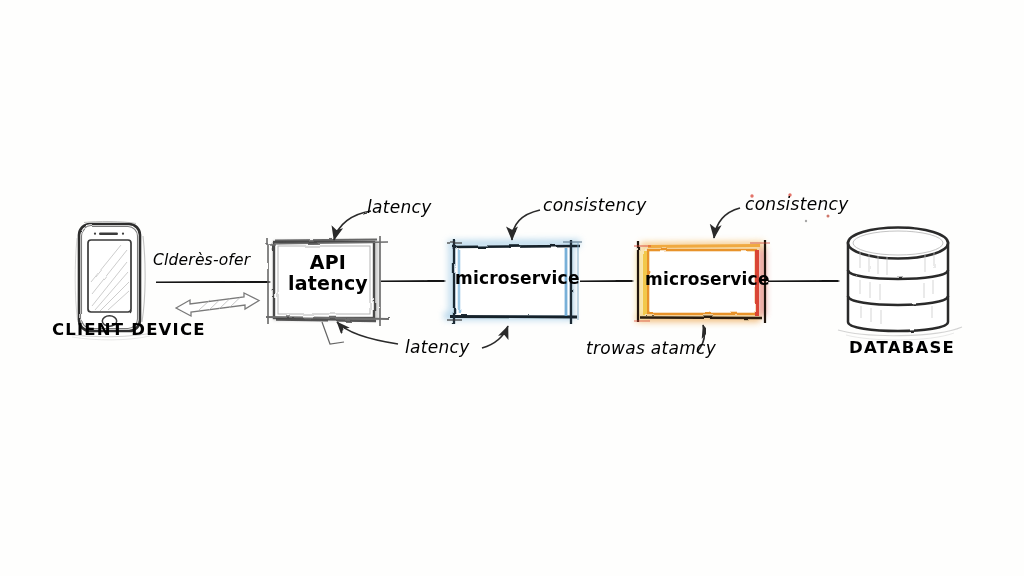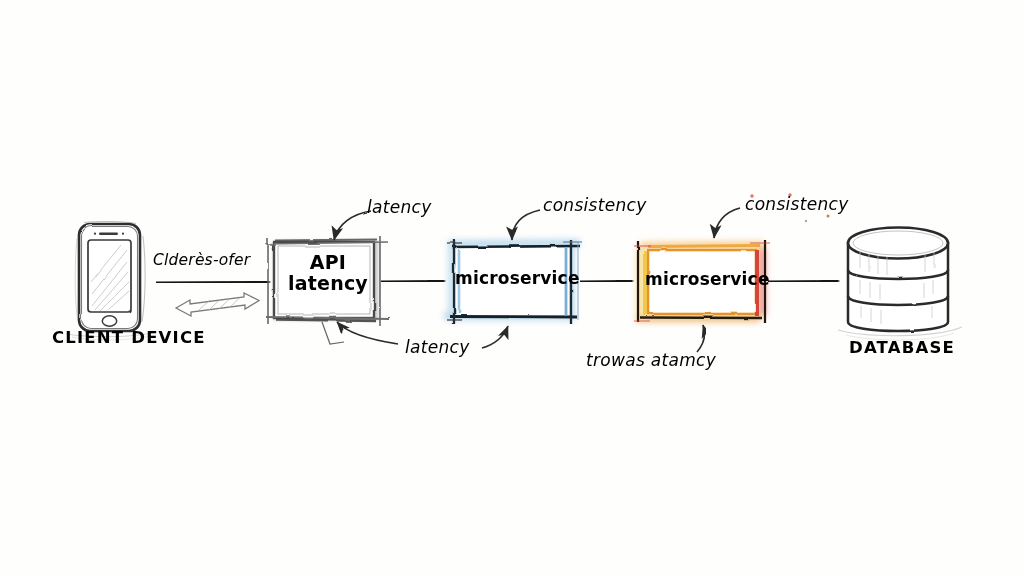--- a/index.html
+++ b/index.html
@@ -295,21 +295,21 @@
     </g>
 
     <g opacity="0.75">
       <circle cx="752" cy="196" r="1.7" fill="#d94436"></circle>
       <circle cx="790" cy="195" r="1.7" fill="#d94436"></circle>
       <circle cx="828" cy="216" r="1.5" fill="#c04a3a"></circle>
       <circle cx="806" cy="221" r="1.2" fill="#8a8a8a"></circle>
     </g>
   </svg>
 
-  <div class="lbl caption" style="left:52px; top:328px;">CLIENT DEVICE</div>
+  <div class="lbl caption" style="left:52px; top:320px;">CLIENT DEVICE</div>
 
   <div class="lbl caption" style="left:849px; top:338px;text-align:center;">DATABASE</div>
 
   <div class="lbl boxtitle two-line" style="left:274px; top:252px; width:108px;">
     <div>API</div>
     <div>latency</div>
   </div>
 
   <div class="lbl boxtitle" style="left:455px; top:269px; width:115px;">microservice</div>
 
@@ -318,15 +318,15 @@
   <div class="lbl annot-sm" style="left:153px; top:251px;">Clderès-ofer</div>
 
   <div class="lbl annot" style="left:367px; top:197px;">latency</div>
 
   <div class="lbl annot" style="left:543px; top:195px;">consistency</div>
 
   <div class="lbl annot" style="left:745px; top:194px;">consistency</div>
 
   <div class="lbl annot" style="left:405px; top:337px;">latency</div>
 
-  <div class="lbl annot" style="left:586px; top:350px;">trowas atamcy</div>
+  <div class="lbl annot" style="left:586px; top:338px;">trowas atamcy</div>
 
 </div>
 
 </body></html>

